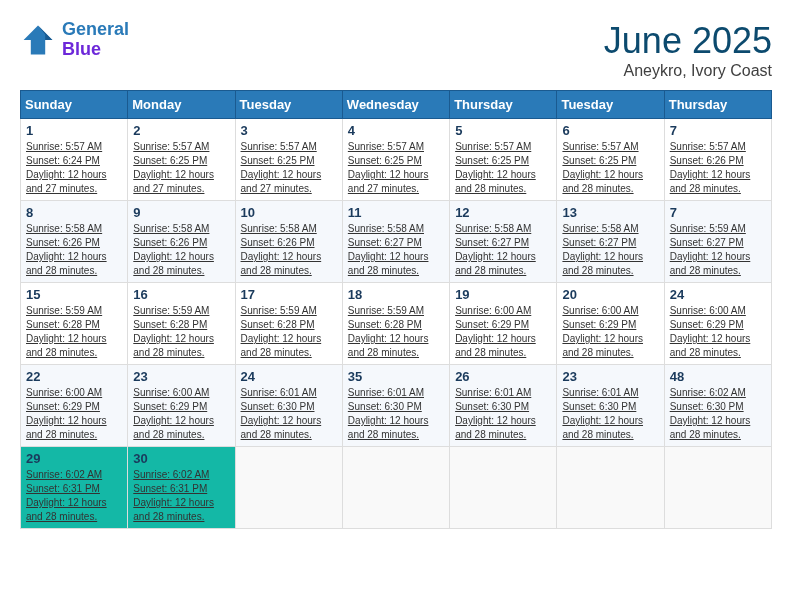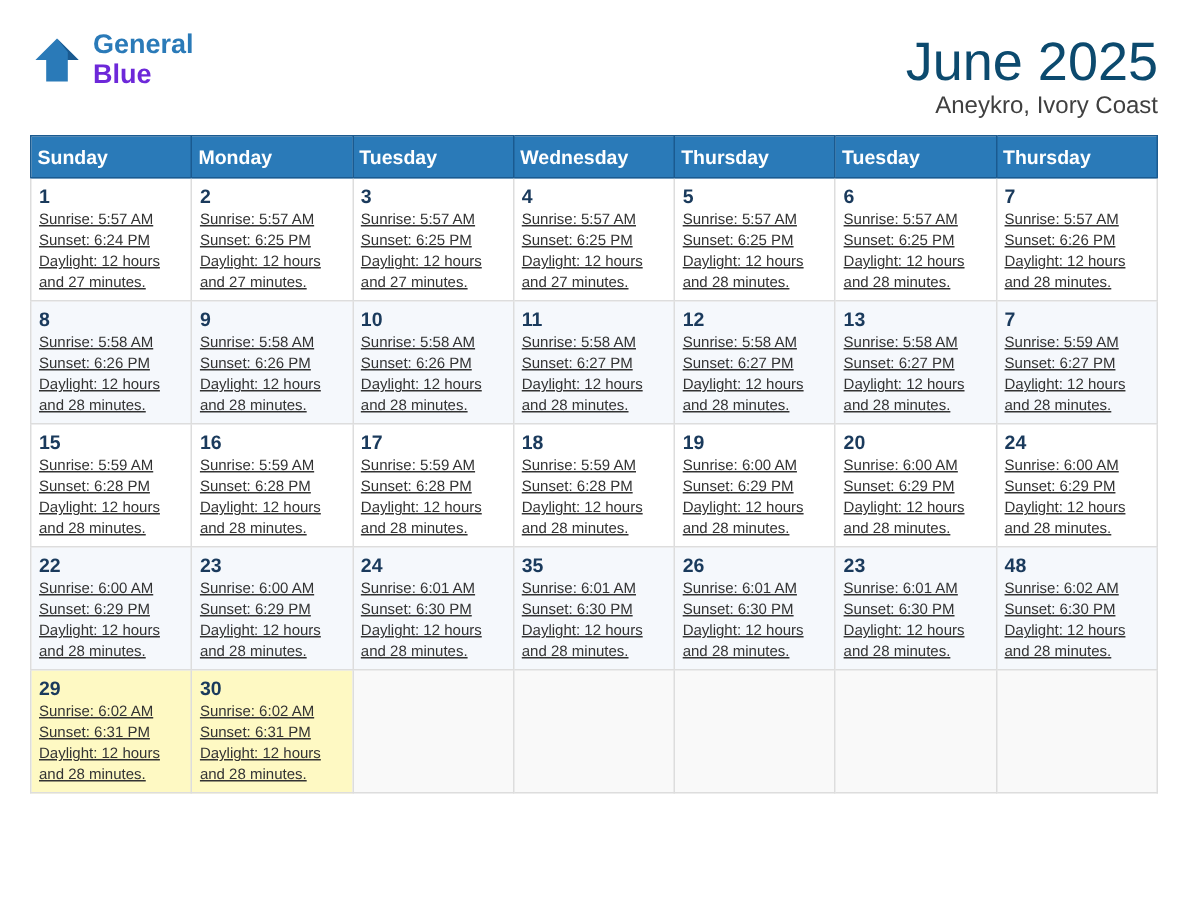--- a/index.html
+++ b/index.html
@@ -84,21 +84,21 @@
     .day-info {
       font-size: 10px;
       color: #333;
       line-height: 1.4;
       text-decoration: underline;
     }
     .empty-cell {
       background: #f9f9f9 !important;
     }
     .calendar tbody tr:last-child td {
-      background: #fef9c3;
+      background: #14b8a6;
     }
   </style>
 </head>
 <body>
 
 <div class="header-area">
   <div class="logo">
     <svg class="logo-icon" viewBox="0 0 40 40">
       <polygon points="20,4 36,20 28,20 28,36 12,36 12,20 4,20" fill="#2a7ab8"></polygon>
       <polygon points="20,4 36,20 28,20 28,14" fill="#1a5a90"></polygon>

